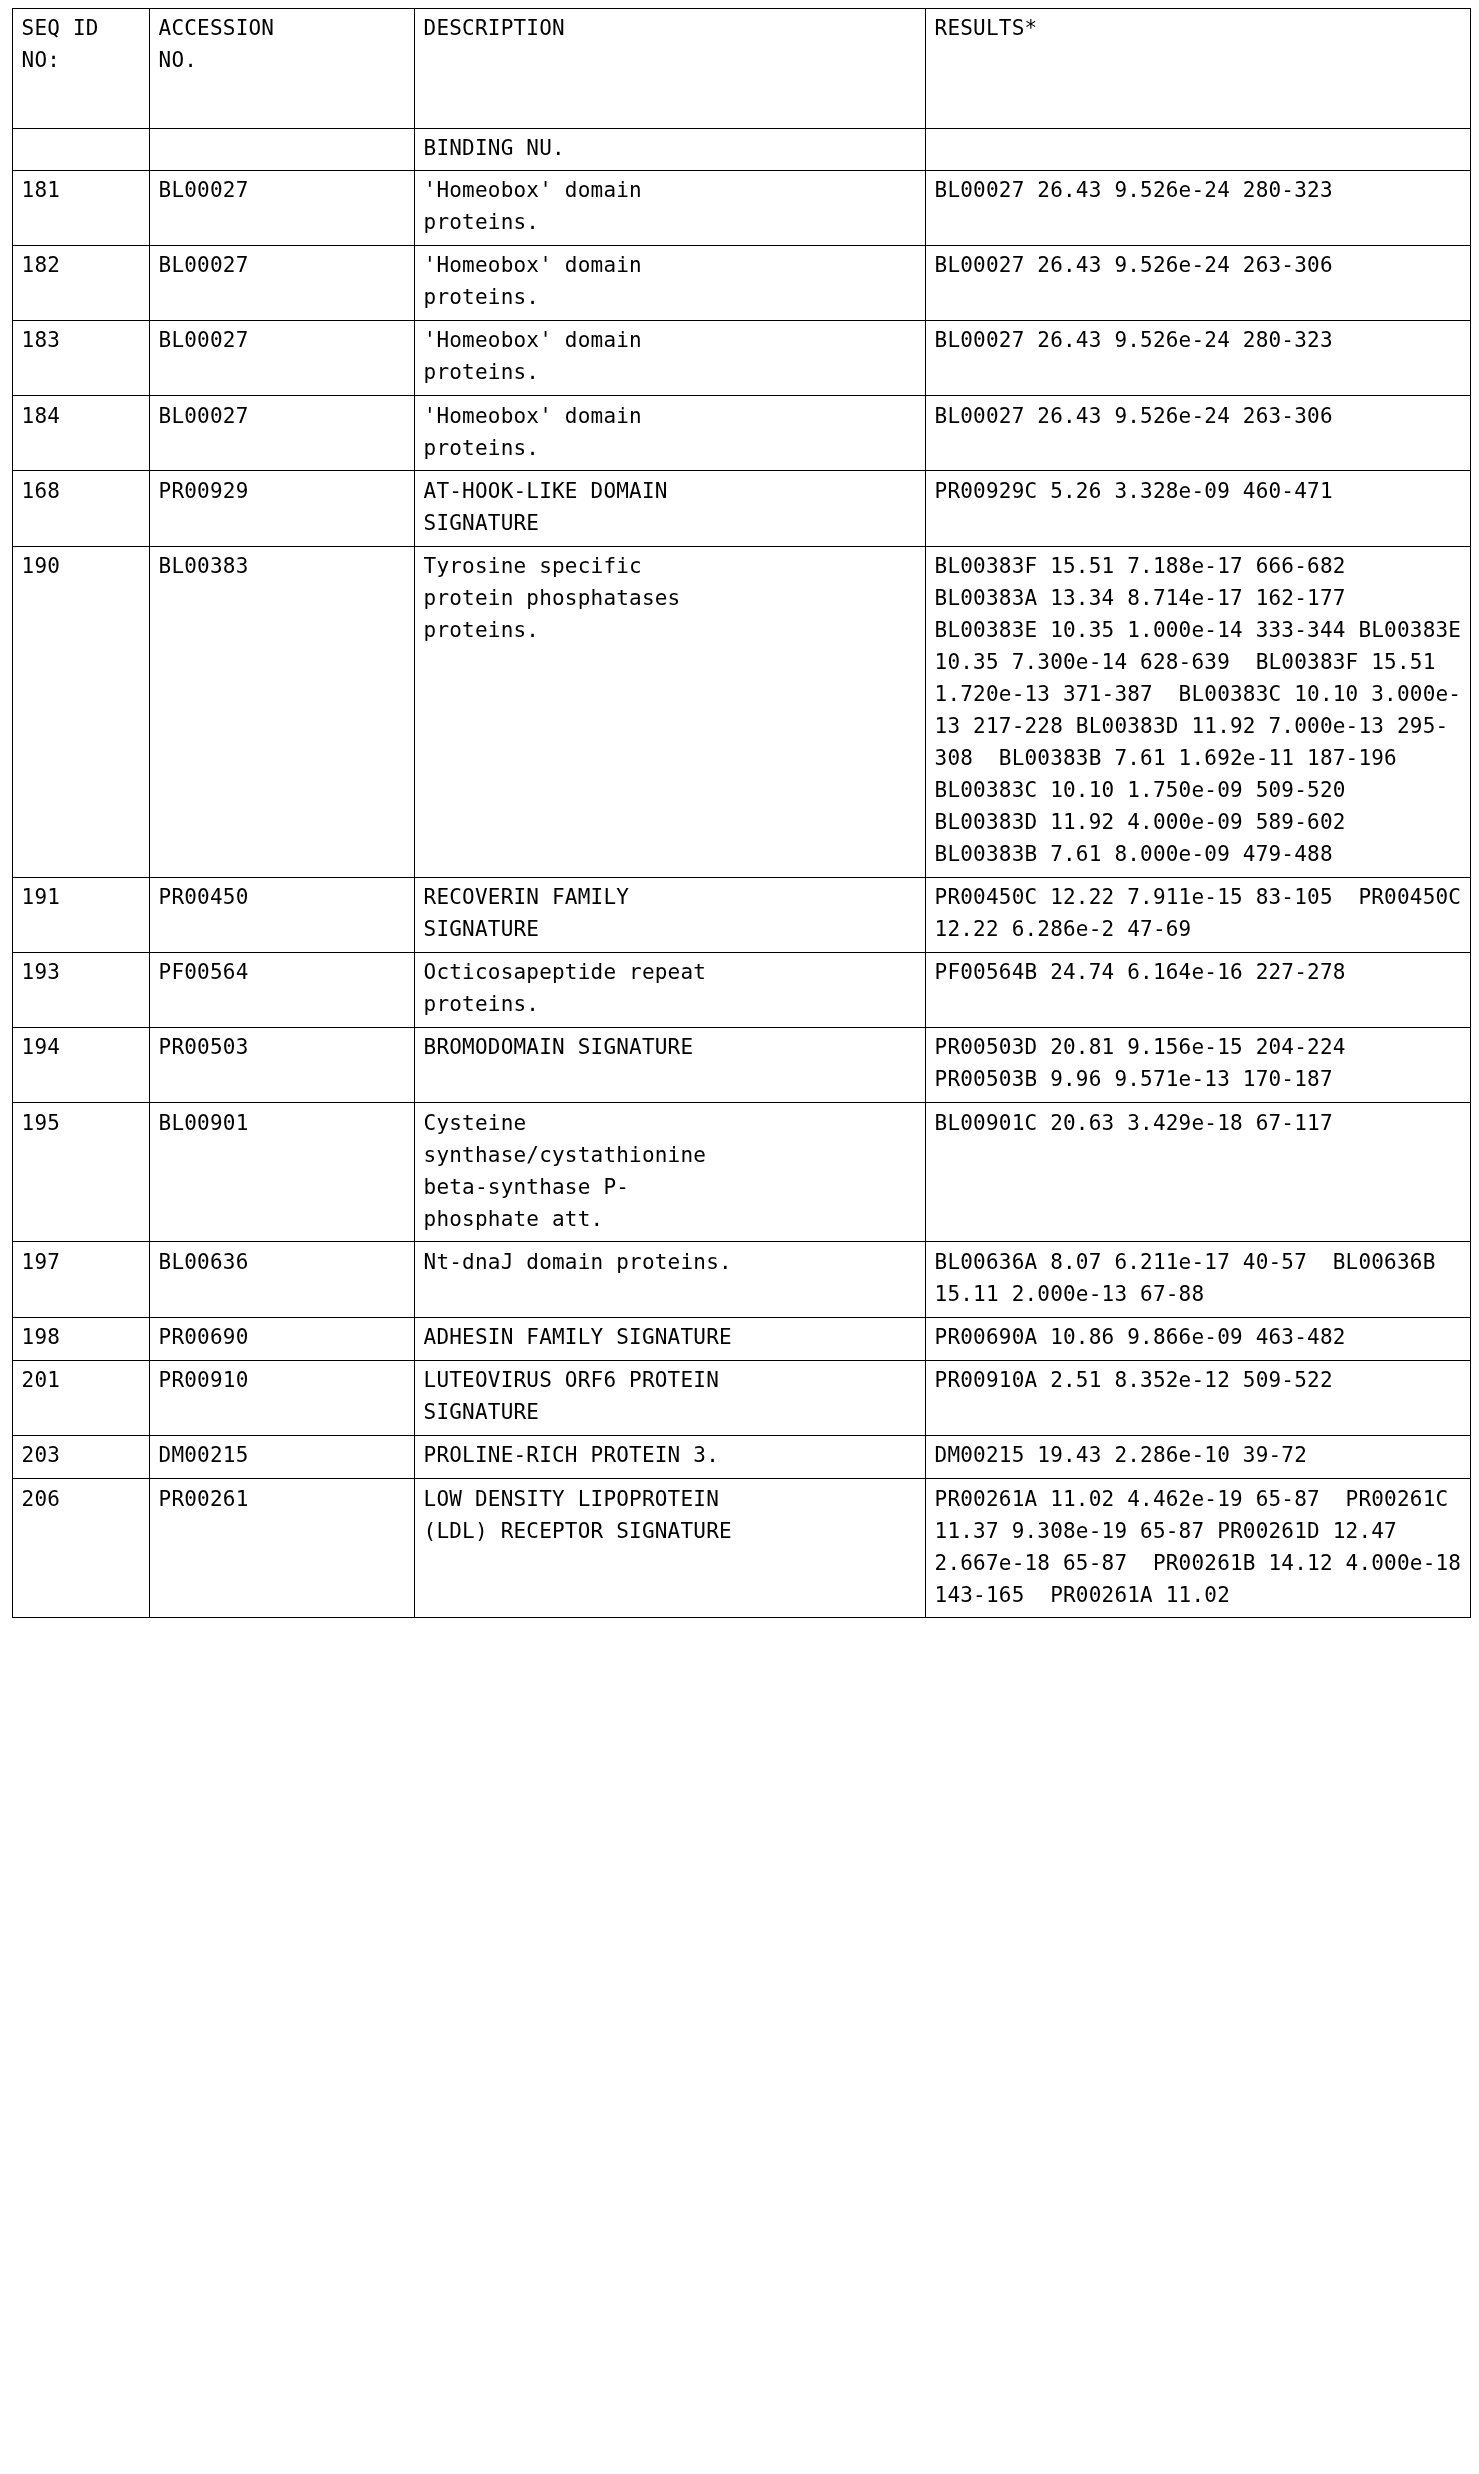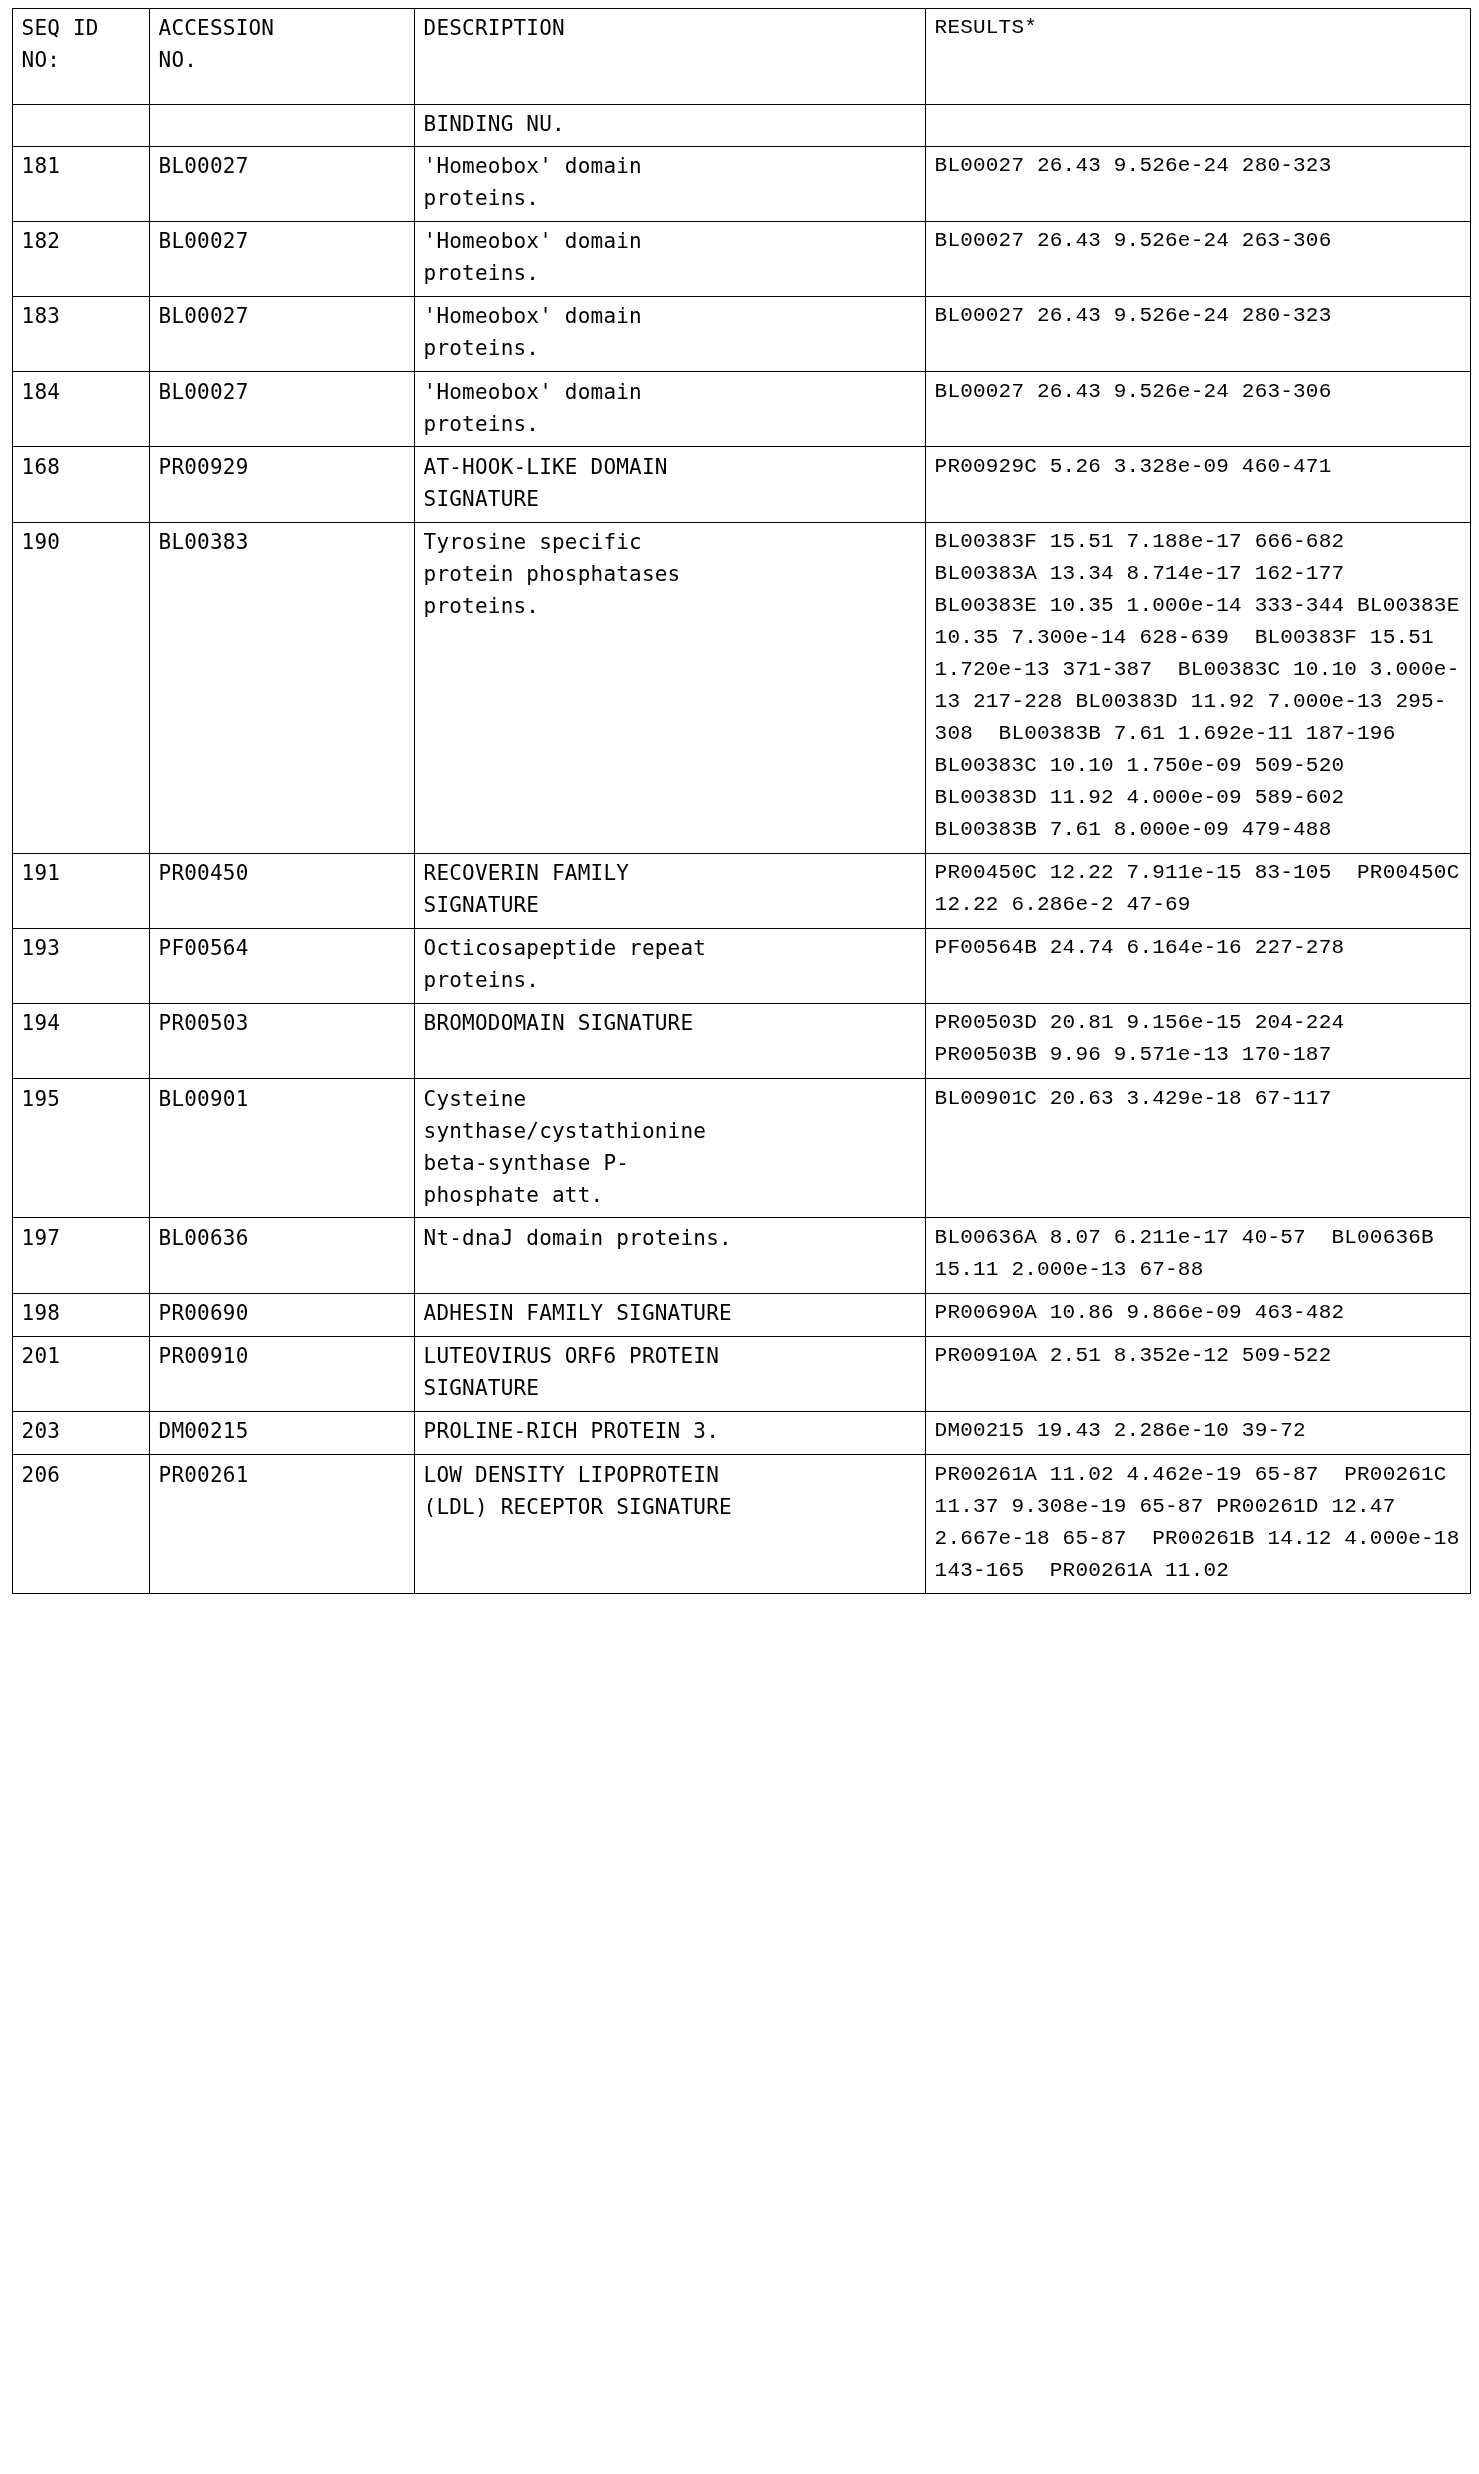--- a/index.html
+++ b/index.html
@@ -40,24 +40,24 @@
     vertical-align: top;
     padding: 3.4px 3.4px 6.8px 8.6px;
     font-weight: normal;
     text-align: left;
     white-space: pre-wrap;
     word-break: normal;
     overflow-wrap: break-word;
     letter-spacing: 0.2px;
   }
   table.seq-table th {
-    padding-bottom: 28px;
+    padding-bottom: 52px;
   }
   td.cell-desc, th.head-desc { padding-left: 10.3px; }
-  td.cell-res,  th.head-res  { padding-left: 10.3px; font-family: Liberation Mono, monospace; }
+  td.cell-res,  th.head-res  { padding-left: 10.3px; }
 
   
   tr.cont-row td { padding-bottom: 5.1px; }
 </style>
 </head>
 <body>
 
 <div class="page">
   <table class="seq-table">
     <colgroup>

